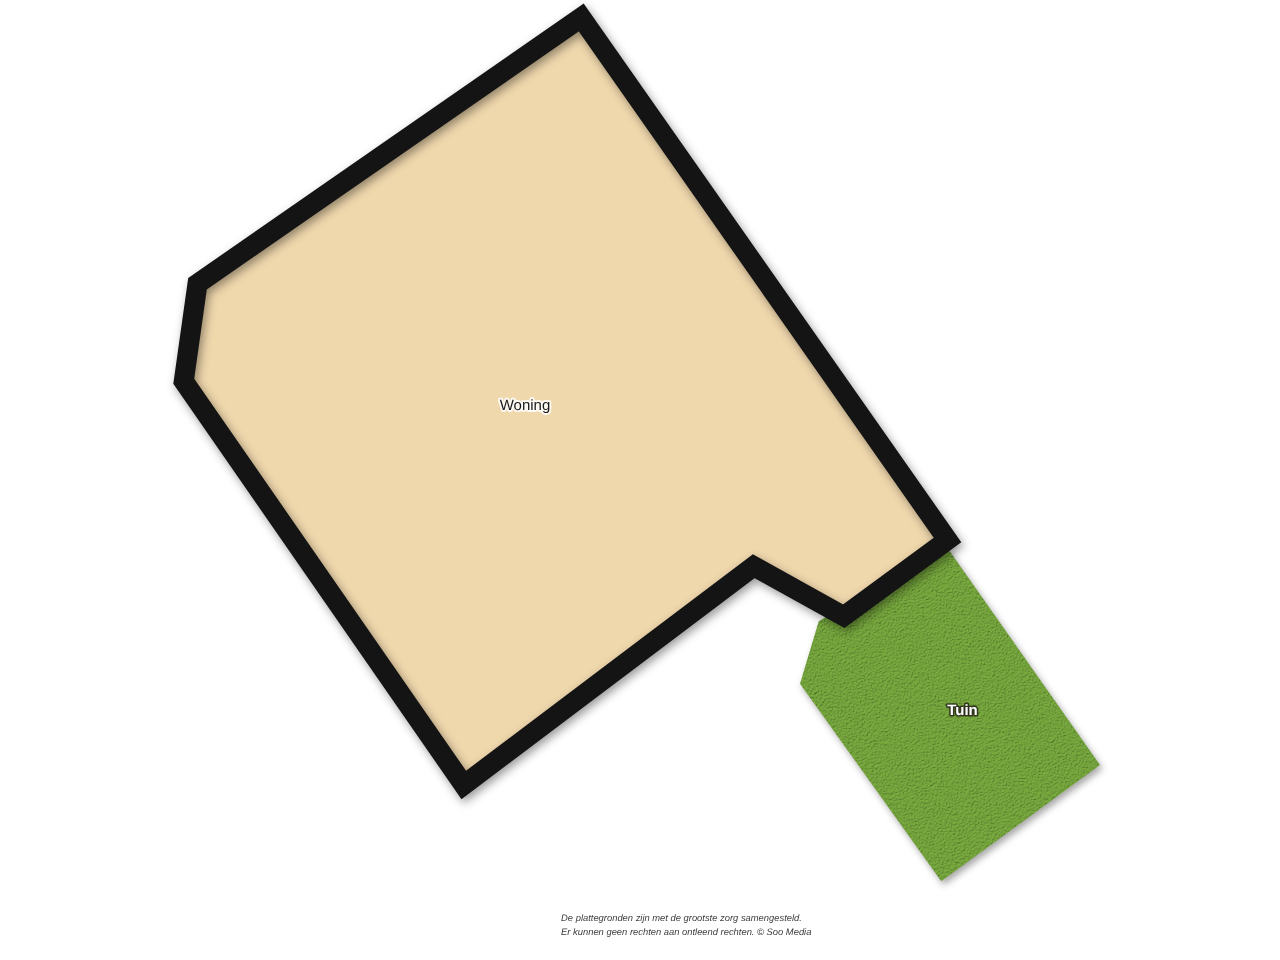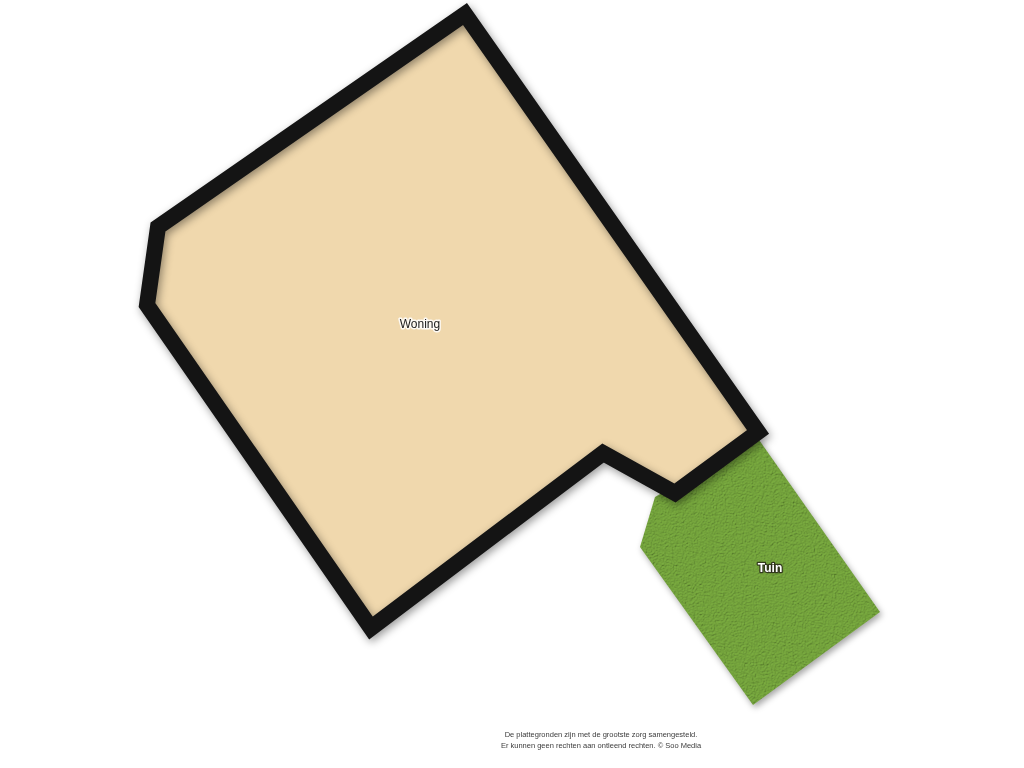--- a/index.html
+++ b/index.html
@@ -45,28 +45,28 @@
     font-weight: 600;
     paint-order: stroke;
     stroke: rgba(40,40,25,0.85);
     stroke-width: 2.5px;
     stroke-linejoin: round;
     fill: #ffffff;
     text-anchor: middle;
   }
   .footer-note {
     position: absolute;
-    left: 601px;
+    left: 549px;
     top: 729px;
     transform: translateX(-50%);
-    text-align: center;
     font-size: 7.5px;
     line-height: 11px;
     color: #3c3c3c;
     white-space: nowrap;
+    font-style: italic;
   }
 </style>
 </head>
 <body>
 
 <div class="stage">
 
   <svg class="plan" width="1024" height="768" viewBox="0 0 1024 768">
 
     <defs>

